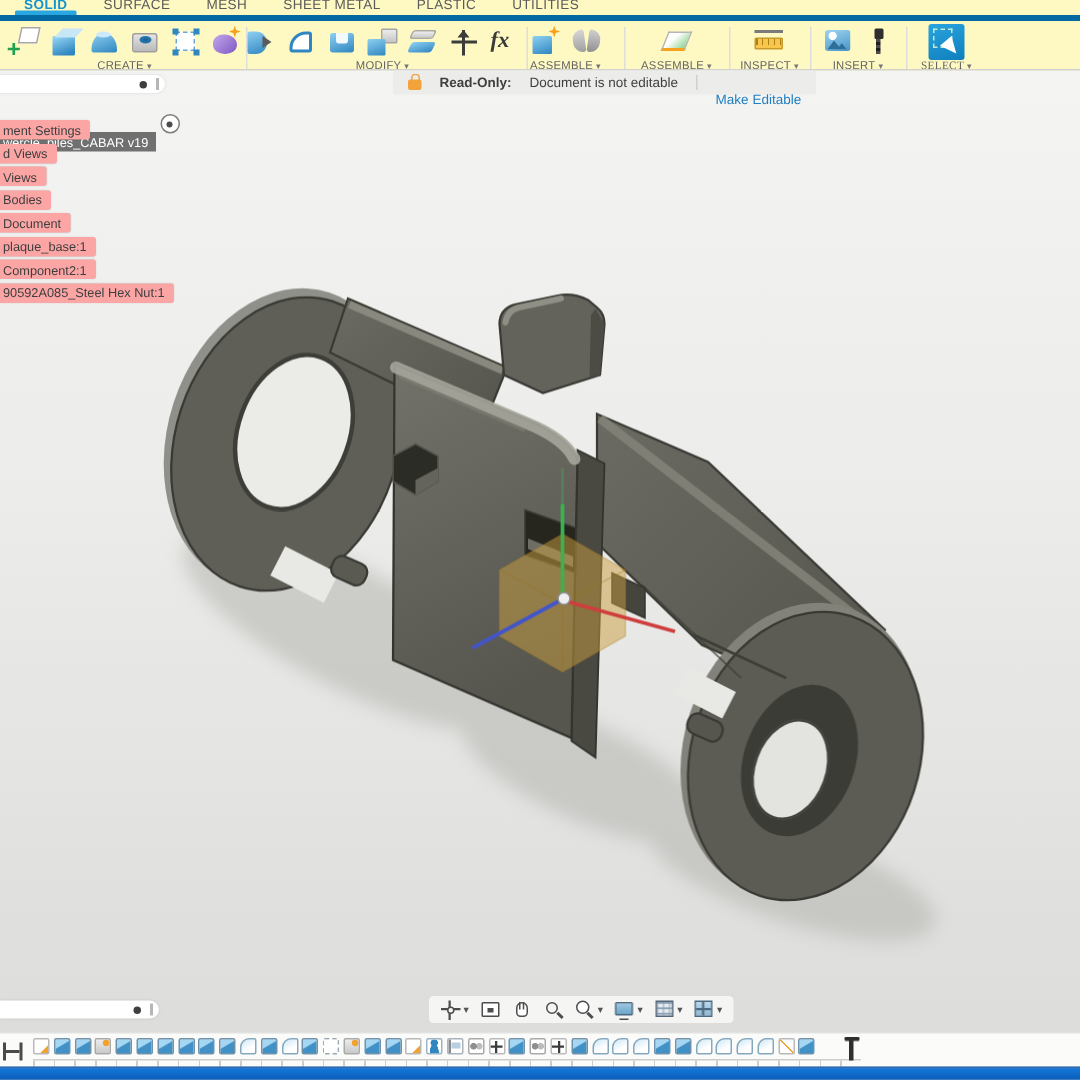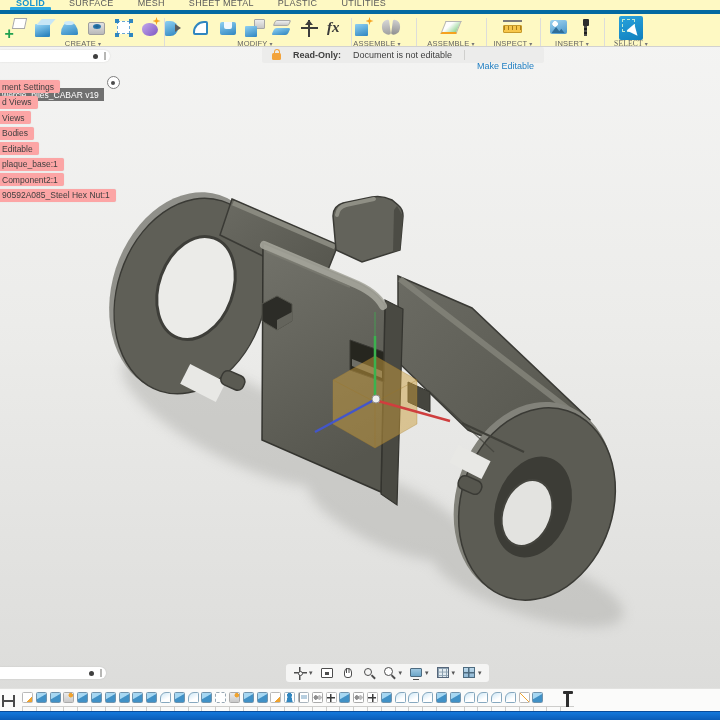--- a/index.html
+++ b/index.html
@@ -304,21 +304,21 @@
   </div>
   <div class="b-doc">
     <span class="doc-chip">wercle_piles_CABAR v19</span>
     <span class="doc-radio"></span>
   </div>
   <div class="b-items">
       <div class="b-item">ment Settings</div>
       <div class="b-item">d Views</div>
       <div class="b-item">Views</div>
       <div class="b-item">Bodies</div>
-      <div class="b-item">Editable</div>
+      <div class="b-item">Document</div>
       <div class="b-item">plaque_base:1</div>
       <div class="b-item">Component2:1</div>
       <div class="b-item">90592A085_Steel Hex Nut:1</div>
     </div>
 
   <div class="navbar">
       <span class="nav-item" data-type="orbit" data-caret="true">
         <i class="nico"></i>
       </span>
       <span class="nav-item" data-type="look-at">

